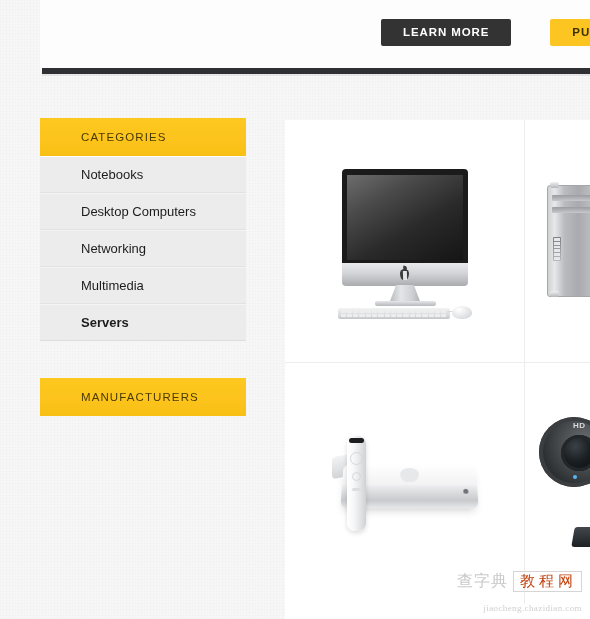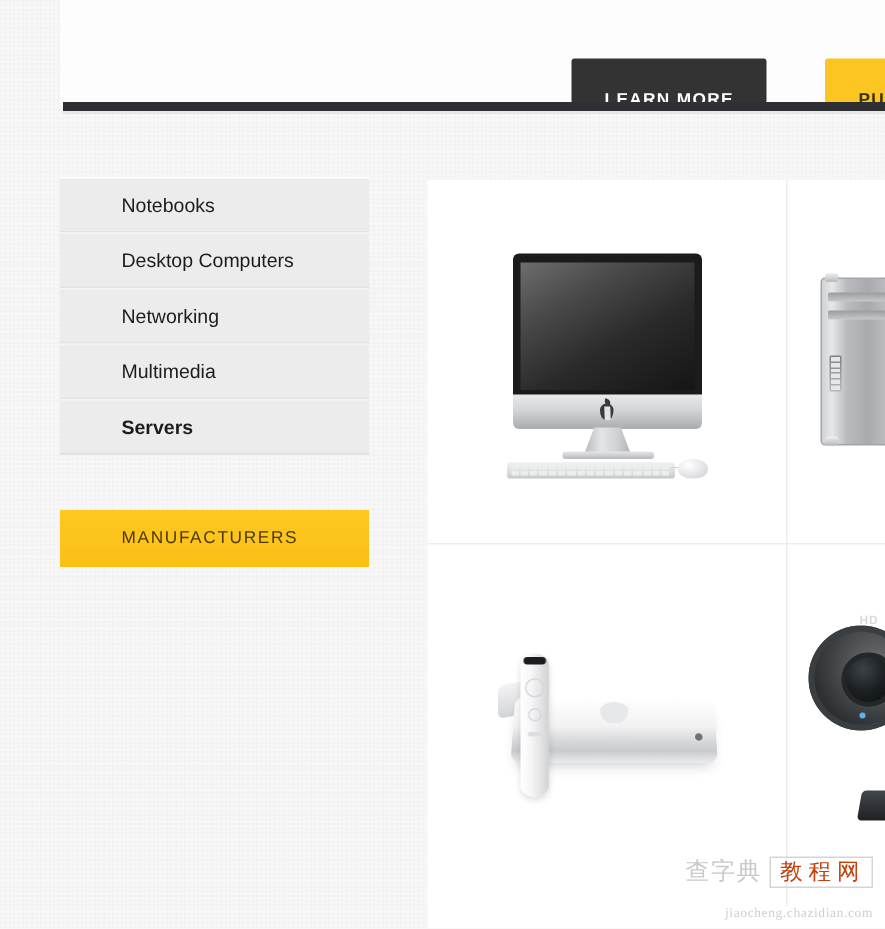--- a/index.html
+++ b/index.html
@@ -43,29 +43,28 @@
     left: 341px;
     top: 39px;
     display: flex;
     gap: 39px;
     align-items: center;
   }
 
   .btn {
     height: 27px;
     line-height: 27px;
-    padding: 15px 22px;
+    padding: 0 22px;
     font-size: 11.5px;
     letter-spacing: 0.9px;
     font-weight: bold;
     white-space: nowrap;
     border: 0;
     cursor: pointer;
     font-family: "Liberation Sans", sans-serif;
-    margin-top: 20px;
   }
 
   .btn-learn {
     background: #333333;
     color: #ffffff;
     border-radius: 2px;
   }
 
   .btn-purchase {
     background: #fcc521;
@@ -322,21 +321,21 @@
     border-radius: 50%;
     box-shadow: inset 0 0 0 4px #3b3e41;
   }
   .cam-lens {
     position: absolute; left: 22px; top: 26px; width: 36px; height: 36px;
     background: radial-gradient(circle at 40% 32%, #3b4247 0%, #1b1f22 45%, #0a0c0d 100%);
     border-radius: 50%;
     box-shadow: inset 0 0 0 3px #24272a;
   }
   .cam-hd {
-    position: absolute; left: 34px; top: 0;
+    position: absolute; left: 34px; top: 12px;
     color: #d8d9db; font-size: 8px; font-weight: bold; letter-spacing: 0.5px;
   }
   .cam-led {
     position: absolute; left: 34px; top: 66px; width: 4px; height: 4px;
     background: #58b6f0; border-radius: 50%;
   }
   .cam-base {
     position: absolute; left: 34px; top: 118px; width: 56px; height: 20px;
     background: linear-gradient(to bottom, #43464a, #1e2124);
     border-radius: 3px;
@@ -386,20 +385,21 @@
   <div class="banner-buttons">
     <button class="btn btn-learn">LEARN MORE</button>
     <button class="btn btn-purchase">PURCHASE</button>
   </div>
 </div>
 <div class="dark-rule"></div>
 
 <aside class="sidebar">
 
   <section class="widget">
+    <div class="widget-head">CATEGORIES</div>
     <ul class="widget-list" id="categories-list">
       <li>
         <span>Notebooks</span>
       </li>
       <li>
         <span>Desktop Computers</span>
       </li>
       <li>
         <span>Networking</span>
       </li>

